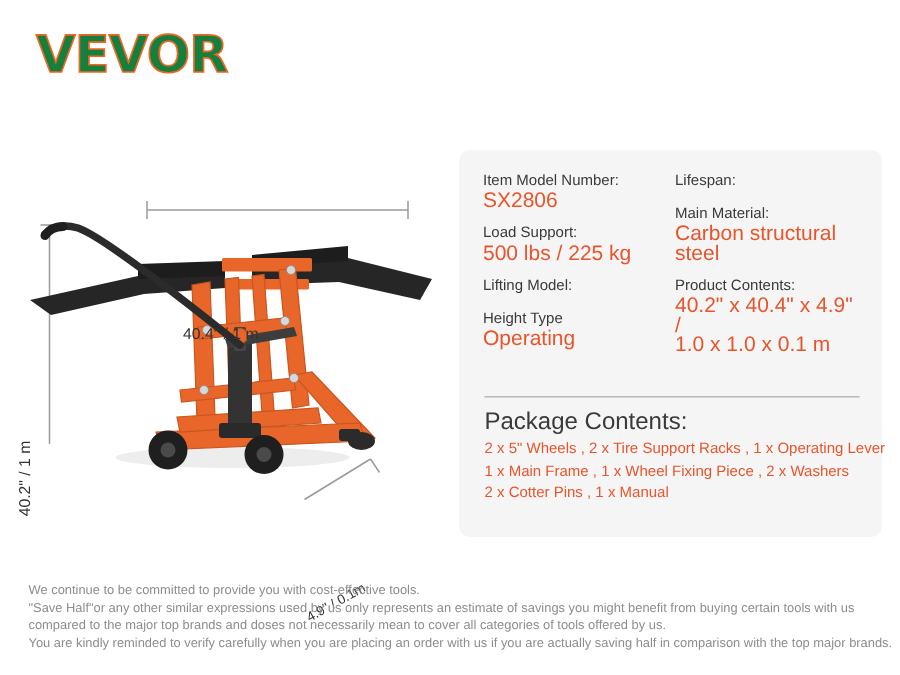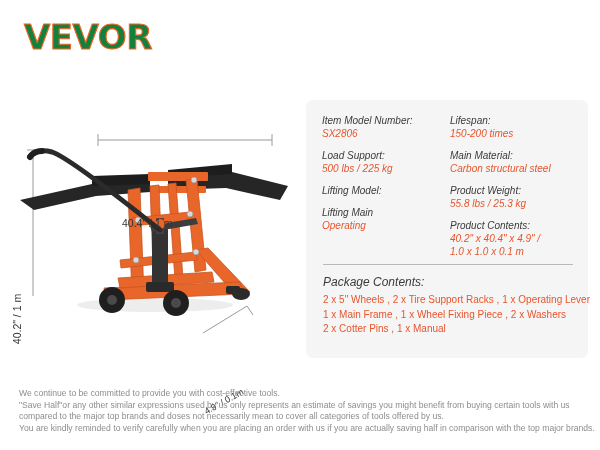--- a/index.html
+++ b/index.html
@@ -77,31 +77,30 @@
   }
   #spec-grid {
     position: absolute;
     left: 16px;
     top: 14px;
     width: 254px;
     display: flex;
   }
   .spec-col {
     width: 50%;
-    font-style: italic;
   }
   .spec-col.right { padding-left: 2px; }
   .spec-item { margin-bottom: 9px; }
   .spec-label {
     font-size: 10px;
     line-height: 13px;
     color: #3a3a3a;
   }
   .spec-value {
-    font-size: 10px;
+    font-size: 14px;
     line-height: 13px;
     color: #E8552B;
   }
   .spec-value.multiline { white-space: pre-line; }
 
   #spec-divider {
     position: absolute;
     left: 17px;
     top: 164px;
     width: 250px;
@@ -109,25 +108,24 @@
     background: #b9b9b9;
   }
 
   #package-block {
     position: absolute;
     left: 17px;
     top: 175px;
     width: 256px;
   }
   #package-title {
-    font-size: 12px;
+    font-size: 16px;
     line-height: 14px;
     color: #3a3a3a;
     margin-bottom: 4px;
-    font-style: italic;
   }
   .package-line {
     font-size: 10px;
     line-height: 14.5px;
     color: #E8552B;
     white-space: nowrap;
   }
 
   
   #footer {
@@ -256,37 +254,32 @@
         <div class="spec-value">SX2806</div>
       </div>
       <div class="spec-item">
         <div class="spec-label">Load Support:</div>
         <div class="spec-value">500 lbs / 225 kg</div>
       </div>
       <div class="spec-item">
         <div class="spec-label">Lifting Model:</div>
       </div>
       <div class="spec-item">
-        <div class="spec-label">Lifting Main</div>
+        <div class="spec-label">Height Type</div>
         <div class="spec-value">Operating</div>
       </div>
     </div>
 
     <div class="spec-col right">
       <div class="spec-item">
         <div class="spec-label">Lifespan:</div>
-        <div class="spec-value">150-200 times</div>
       </div>
       <div class="spec-item">
         <div class="spec-label">Main Material:</div>
         <div class="spec-value">Carbon structural steel</div>
-      </div>
-      <div class="spec-item">
-        <div class="spec-label">Product Weight:</div>
-        <div class="spec-value">55.8 lbs / 25.3 kg</div>
       </div>
       <div class="spec-item">
         <div class="spec-label">Product Contents:</div>
         <div class="spec-value multiline">40.2" x 40.4" x 4.9" /
 1.0 x 1.0 x 0.1 m</div>
       </div>
     </div>
 
   </div>
 

